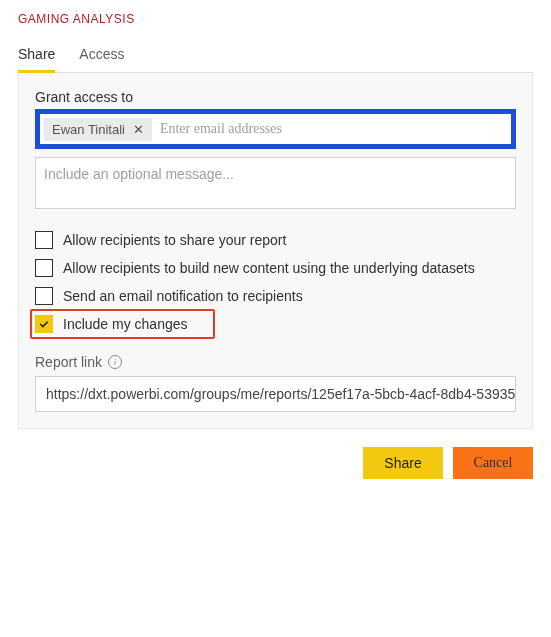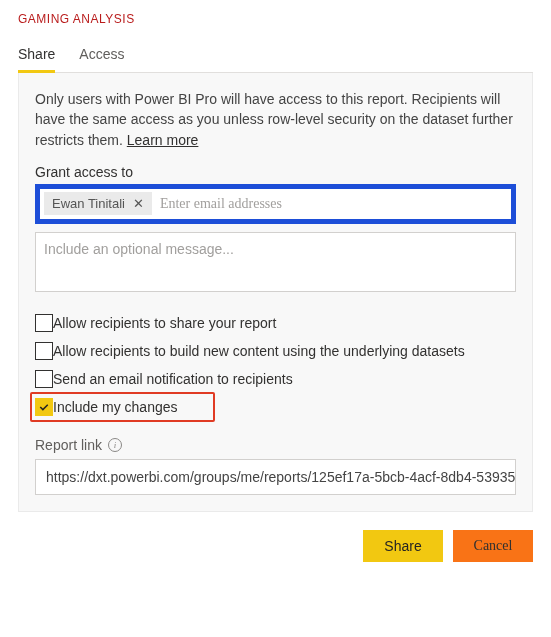--- a/index.html
+++ b/index.html
@@ -103,35 +103,36 @@
     flex: 1;
     font-size: 14px;
     padding: 4px 2px;
     color: #737373;
     font-family: Liberation Serif, serif;
     background: transparent;
   }
   .recipients input::placeholder { color: #a19f9d; font-style: normal; }
   .message {
     width: 100%;
-    height: 60px;
+    height: 52px;
     resize: none;
     border: 1px solid #d2d0ce;
     font-family: inherit;
     font-size: 14px;
     padding: 8px;
     color: #323130;
     background: #fff;
     margin-bottom: 18px;
   }
   .message::placeholder { color: #a19f9d; }
   .checks { display: flex; flex-direction: column; gap: 8px; margin-bottom: 20px; }
   .check-row {
     display: flex;
     align-items: center;
+    gap: 10px;
     font-size: 14px;
     color: #323130;
     position: relative;
     padding: 1px 0;
   }
   .checkbox {
     width: 18px;
     height: 18px;
     border: 1px solid #323130;
     background: #fff;
@@ -212,24 +213,20 @@
 
   <div class="subtitle">GAMING ANALYSIS</div>
 
   <div class="tabs">
     <div class="tab active">Share</div>
     <div class="tab">Access</div>
   </div>
 
   <div class="panel">
 
-    <div class="notice">
-      <span>Only users with Power BI Pro will have access to this report. Recipients will have the same access as you unless row-level security on the dataset further restricts them.  </span>
-      <span class="link">Learn more</span>
-    </div>
 
     <div class="field-label">Grant access to</div>
     <div class="recipients">
       <span class="chip">
         <span>Ewan Tinitali</span>
         <span class="x">✕</span>
       </span>
       <input type="text" placeholder="Enter email addresses" style="">
     </div>
 

